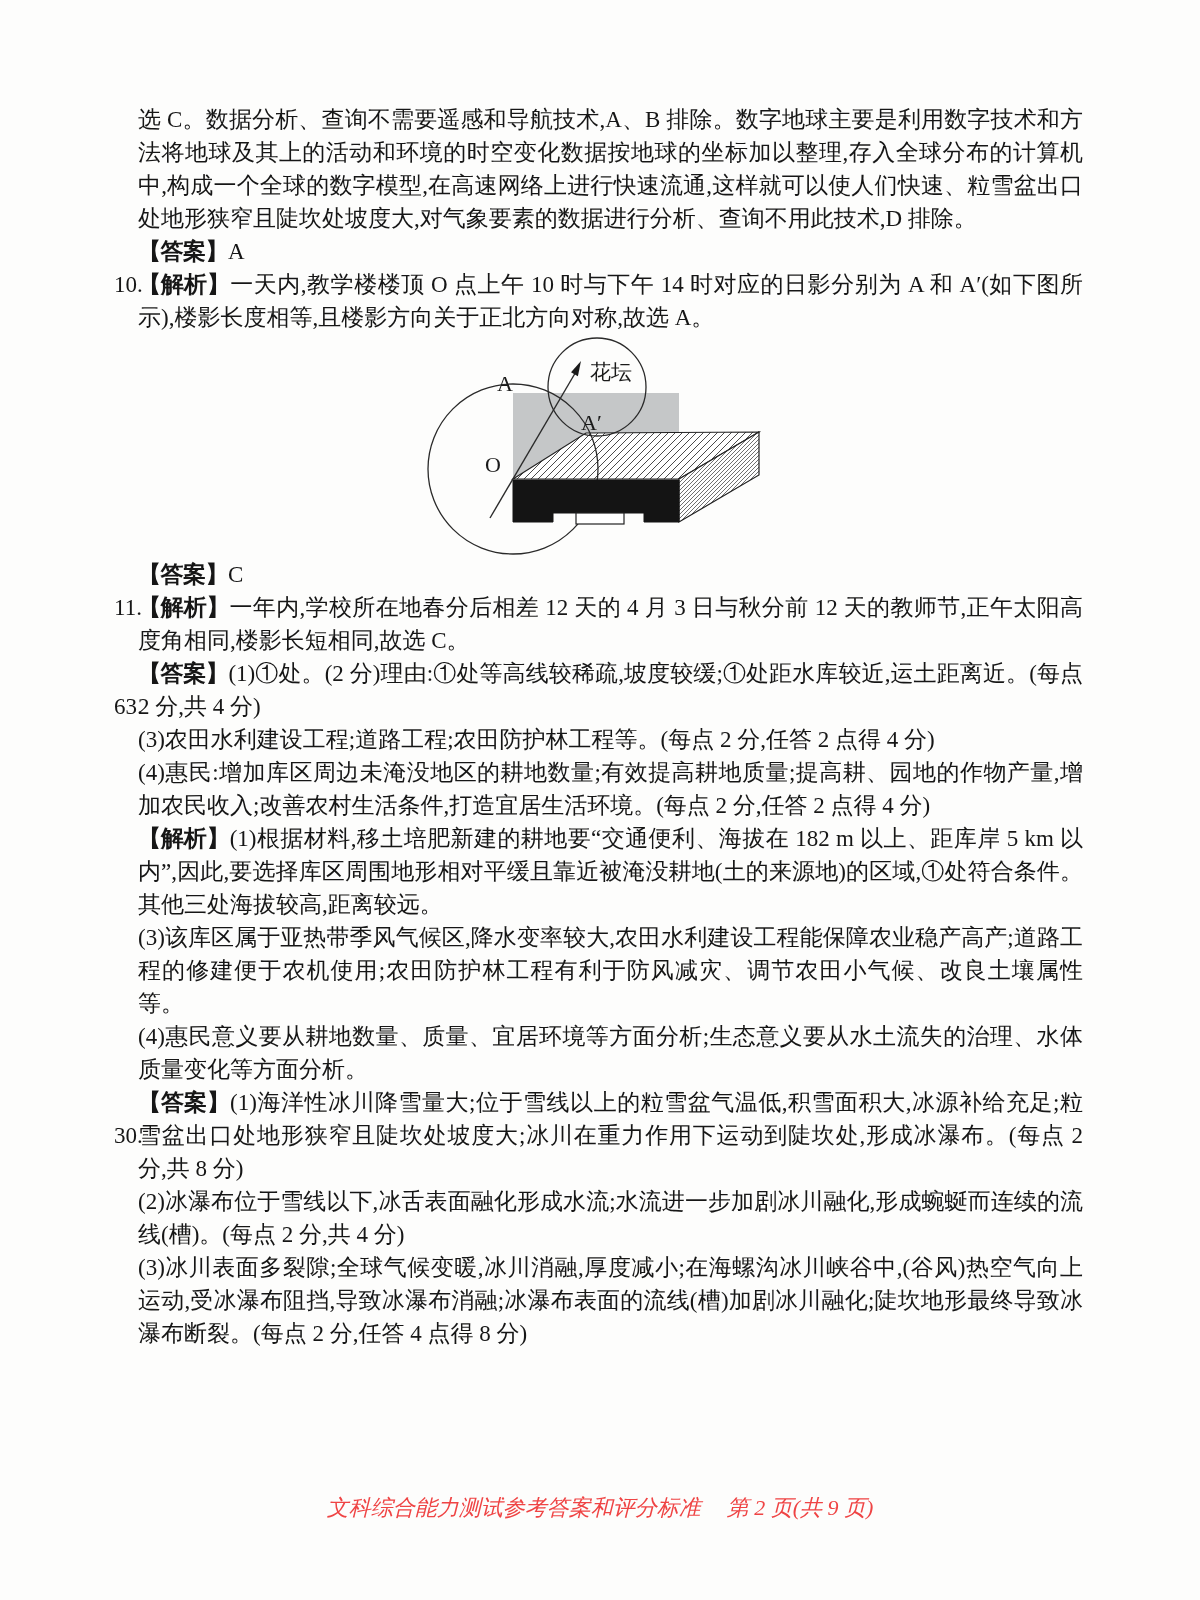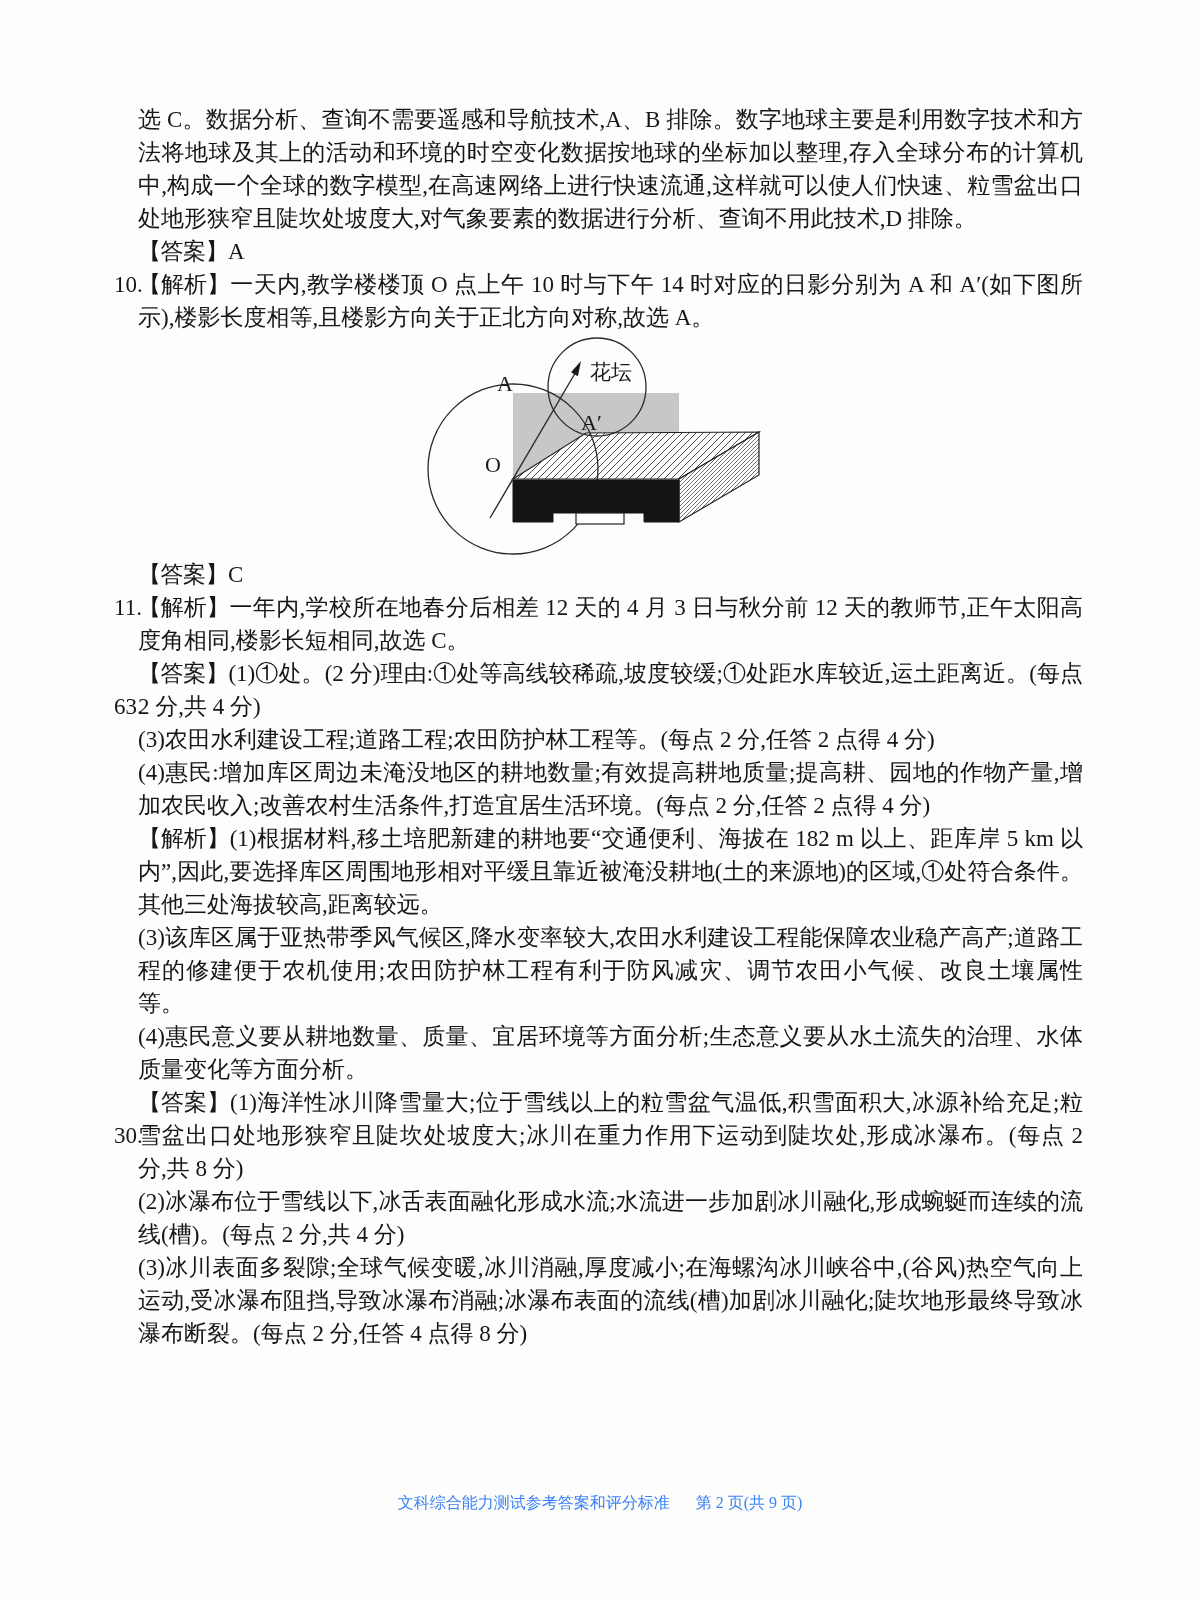--- a/index.html
+++ b/index.html
@@ -16,30 +16,31 @@
     position: absolute;
     left: 138px; top: 103px;
     width: 945px;
     font-size: 23px;
     line-height: 33px;
     text-align: justify;
     word-break: break-all;
   }
   p.para { margin: 0; position: relative; }
   span.num { position: absolute; left: -24px; top: 0; margin-top: 33px; }
-  span.lbl { font-weight: 400; letter-spacing: -0.5px; }
+  span.lbl { font-weight: 700; letter-spacing: -0.5px; }
   .figwrap { position: relative; height: 224px; }
   .figwrap svg { position: absolute; left: 258px; top: 0; }
   .footer {
     position: absolute;
     top: 1493px; left: 0;
     width: 100%;
     text-align: center;
-    font-size: 16px;
-    color: #3b82f6;
+    font-size: 22px;
+    color: #ef4444;
+    font-style: italic;
   }
   .footer .gap { display: inline-block; width: 26px; }
   svg text { font-family: "Liberation Serif", "DejaVu Serif", serif; fill: #1a1a1a; }
 </style>
 </head>
 <body>
 
 <div class="content">
 
   <p class="para"><span class="txt">选 C。数据分析、查询不需要遥感和导航技术,A、B 排除。数字地球主要是利用数字技术和方法将地球及其上的活动和环境的时空变化数据按地球的坐标加以整理,存入全球分布的计算机中,构成一个全球的数字模型,在高速网络上进行快速流通,这样就可以使人们快速、粒雪盆出口处地形狭窄且陡坎处坡度大,对气象要素的数据进行分析、查询不用此技术,D 排除。</span></p>

